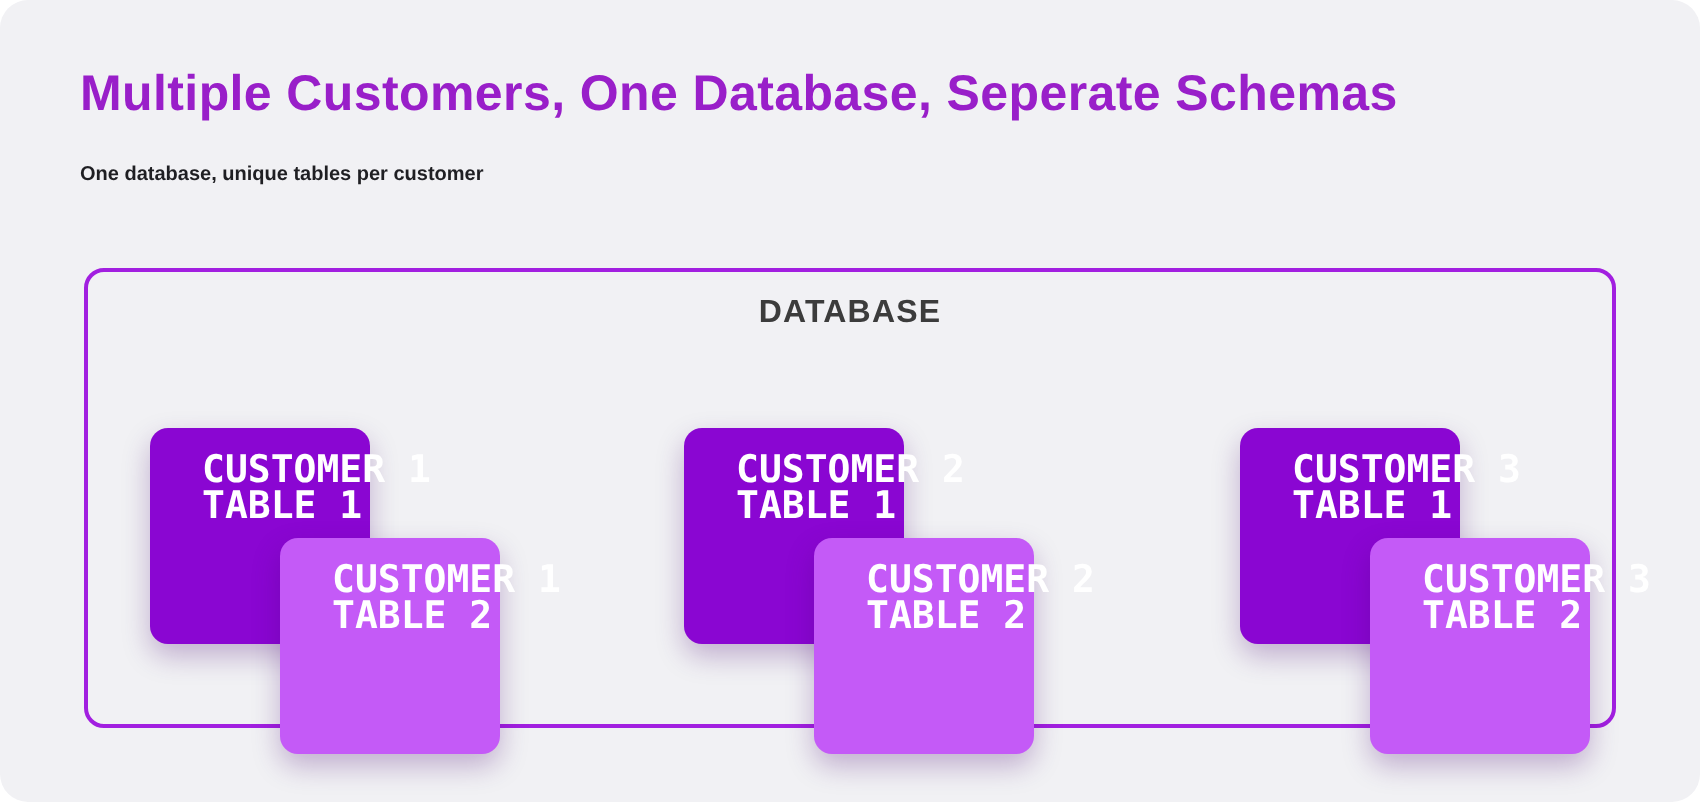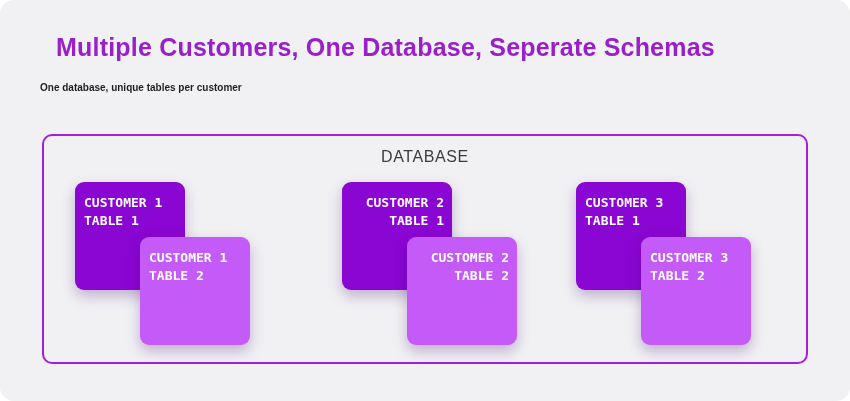--- a/index.html
+++ b/index.html
@@ -16,21 +16,20 @@
     border-radius: 14px;
   }
   .title {
     position: absolute;
     left: 40px; top: 33px;
     font-size: 25px;
     font-weight: bold;
     letter-spacing: 0.2px;
     color: #991fc9;
     white-space: nowrap;
-    margin-left: 16px;
   }
   .subtitle {
     position: absolute;
     left: 40px; top: 82px;
     font-size: 10px;
     font-weight: bold;
     color: #1f1f23;
     white-space: nowrap;
   }
   .db-container {
@@ -39,44 +38,45 @@
     width: 766px; height: 230px;
     border: 2px solid #a21fe0;
     border-radius: 10px;
   }
   .db-label {
     position: absolute;
     top: 12px; left: 0;
     width: 100%;
     text-align: center;
     font-size: 16px;
-    font-weight: normal;
+    font-weight: bold;
     letter-spacing: 0.6px;
     color: #3c3c3c;
   }
   .group {
     position: absolute;
     top: 46px;
     width: 178px; height: 165px;
   }
   .group-1 { left: 31px; }
   .group-2 { left: 298px; text-align: right; }
-  .group-3 { left: 532px; text-decoration: underline; }
+  .group-3 { left: 576px; text-decoration: underline; }
   .table-card {
     position: absolute;
     width: 110px; height: 108px;
     border-radius: 9px;
-    padding: 12px 8px 0 9px;
+    padding: 12px 8px 0 26px;
     font-family: "DejaVu Sans Mono", monospace;
     font-weight: bold;
-    font-size: 13px;
+    font-size: 19px;
     line-height: 18px;
     color: #ffffff;
     white-space: nowrap;
     box-shadow: 0 6px 14px rgba(70, 0, 110, 0.28);
+    margin-top: 32px;
   }
   .table-card.dark {
     left: 0; top: 0;
     background: #8a06d2;
     z-index: 1;
   }
   .table-card.light {
     left: 65px; top: 55px;
     background: #c45af7;
     z-index: 2;

